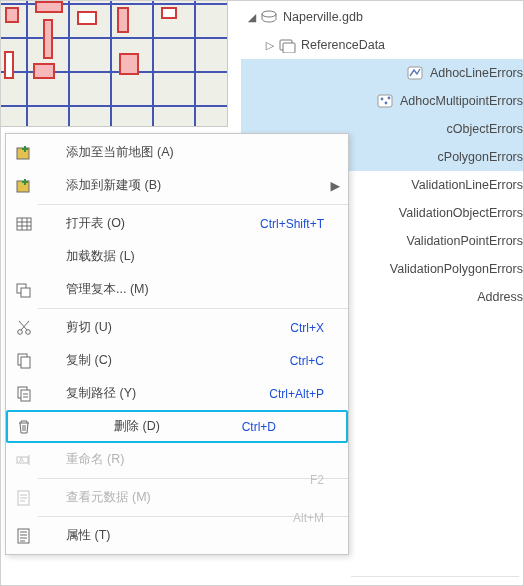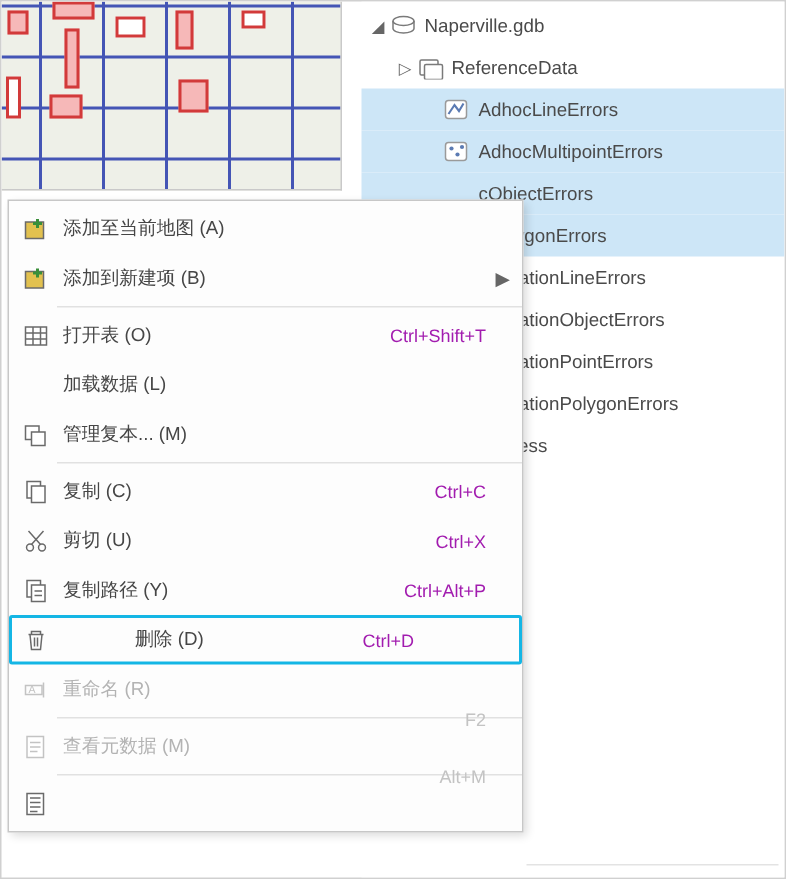--- a/index.html
+++ b/index.html
@@ -61,21 +61,21 @@
   .tree-row .ic {
     width: 20px;
     display: flex;
     align-items: center;
     justify-content: center;
     margin-right: 4px;
   }
   .tree-row .lbl { }
   .indent-0 { padding-left: 4px; }
   .indent-1 { padding-left: 22px; }
-  .indent-2 { padding-left: 40px; }
+  .indent-2 { padding-left: 40px; justify-content: flex-end; }
   .tree svg { display: block; }
 
   
   .ctx {
     position: absolute;
     left: 4px;
     top: 132px;
     width: 344px;
     background: #fdfdfd;
     border: 1px solid #c7c7c7;
@@ -88,22 +88,22 @@
     align-items: center;
     padding: 0 8px 0 6px;
   }
   .ctx-row .ic {
     width: 24px;
     display: flex;
     align-items: center;
     justify-content: center;
     margin-right: 6px;
   }
-  .ctx-row .lbl { flex: 1; }
-  .ctx-row .sc  { color: #a21caf; font-size: 12px; margin-right: 4px; }
+  .ctx-row .lbl { flex: 1; margin-left: 24px; }
+  .ctx-row .sc  { color: #1d4ed8; font-size: 12px; margin-right: 4px; }
   .ctx-row .sub {
     width: 12px; text-align: right; color: #666;
   }
   .ctx-row.disabled { color: #b3b3b3; }
   .ctx-row.disabled .sc { color: #c3c3c3; margin-top: 40px; }
   .ctx-row.hl {
     outline: 2px solid #14b6e5;
     outline-offset: -2px;
     border-radius: 2px;
     gap: 48px;
@@ -281,45 +281,45 @@
           </svg>
         </span>
         <span class="lbl">管理复本... (M)</span>
         <span class="sc"></span>
         <span class="sub"></span>
       </div>
       <div class="ctx-sep"></div>
       <div class="ctx-row">
         <span class="ic">
           <svg width="18" height="18">
-            <rect x="3" y="2" width="9" height="11" fill="#fff" stroke="#6a6a6a"></rect>
-            <rect x="6" y="5" width="9" height="11" fill="#fff" stroke="#6a6a6a"></rect>
-          </svg>
-        </span>
-        <span class="lbl">复制 (C)</span>
-        <span class="sc">Ctrl+C</span>
-        <span class="sub"></span>
-      </div>
-      <div class="ctx-row">
-        <span class="ic">
-          <svg width="18" height="18">
             <circle cx="5" cy="13" r="2.3" fill="none" stroke="#6a6a6a"></circle>
             <circle cx="13" cy="13" r="2.3" fill="none" stroke="#6a6a6a"></circle>
             <path d="M6 11L14 2M12 11L4 2" stroke="#6a6a6a"></path>
           </svg>
         </span>
         <span class="lbl">剪切 (U)</span>
         <span class="sc">Ctrl+X</span>
         <span class="sub"></span>
       </div>
       <div class="ctx-row">
         <span class="ic">
           <svg width="18" height="18">
             <rect x="3" y="2" width="9" height="11" fill="#fff" stroke="#6a6a6a"></rect>
             <rect x="6" y="5" width="9" height="11" fill="#fff" stroke="#6a6a6a"></rect>
+          </svg>
+        </span>
+        <span class="lbl">复制 (C)</span>
+        <span class="sc">Ctrl+C</span>
+        <span class="sub"></span>
+      </div>
+      <div class="ctx-row">
+        <span class="ic">
+          <svg width="18" height="18">
+            <rect x="3" y="2" width="9" height="11" fill="#fff" stroke="#6a6a6a"></rect>
+            <rect x="6" y="5" width="9" height="11" fill="#fff" stroke="#6a6a6a"></rect>
             <path d="M8 9h5M8 12h5" stroke="#6a6a6a"></path>
           </svg>
         </span>
         <span class="lbl">复制路径 (Y)</span>
         <span class="sc">Ctrl+Alt+P</span>
         <span class="sub"></span>
       </div>
       <div class="ctx-row hl">
         <span class="ic">
           <svg width="18" height="18">
@@ -356,19 +356,20 @@
         <span class="sub"></span>
       </div>
       <div class="ctx-sep"></div>
       <div class="ctx-row">
         <span class="ic">
           <svg width="18" height="18">
             <rect x="3" y="2" width="11" height="14" fill="#fff" stroke="#6a6a6a"></rect>
             <path d="M5 5h7M5 8h7M5 11h7M5 14h5" stroke="#6a6a6a"></path>
           </svg>
         </span>
+        <span class="lbl">属性 (T)</span>
         <span class="sc"></span>
         <span class="sub"></span>
       </div>
     </div>
 </div>
 
 <div class="footer-sep"></div>
 
 </body></html>

